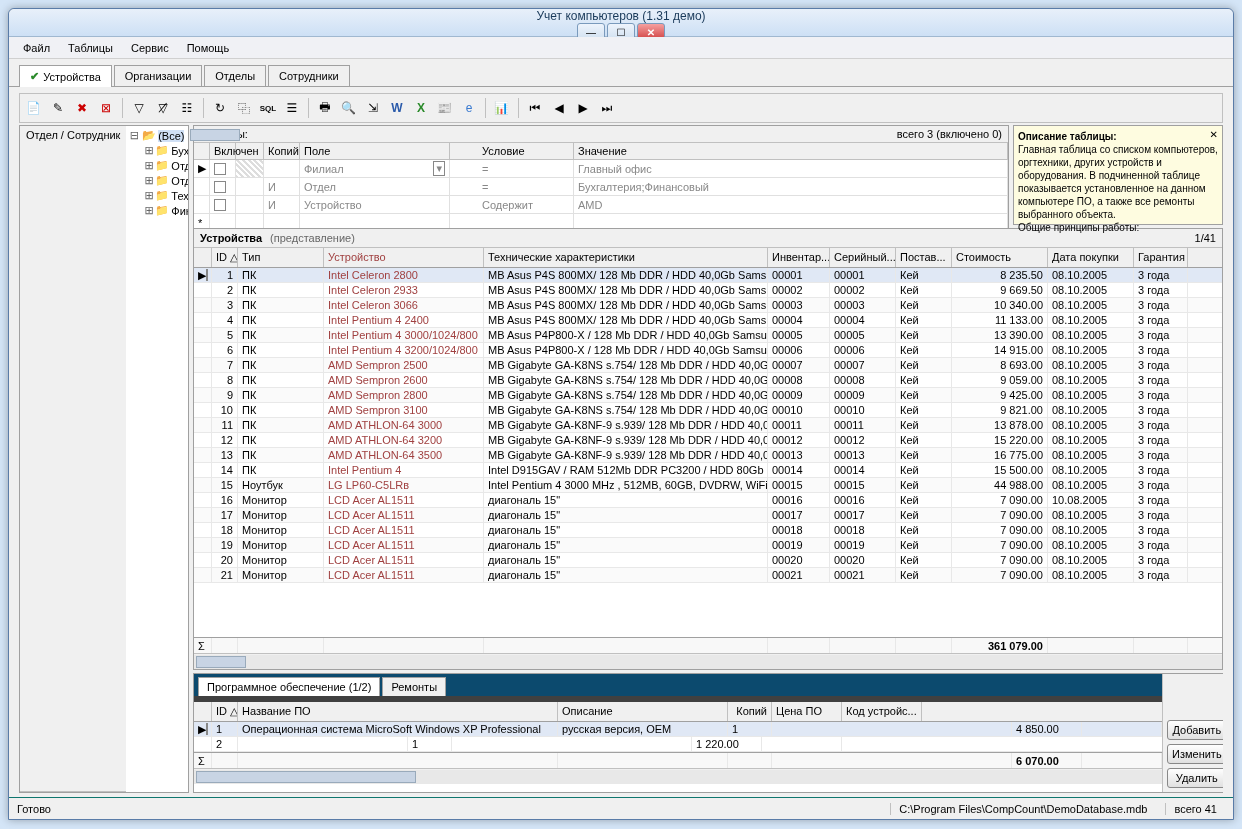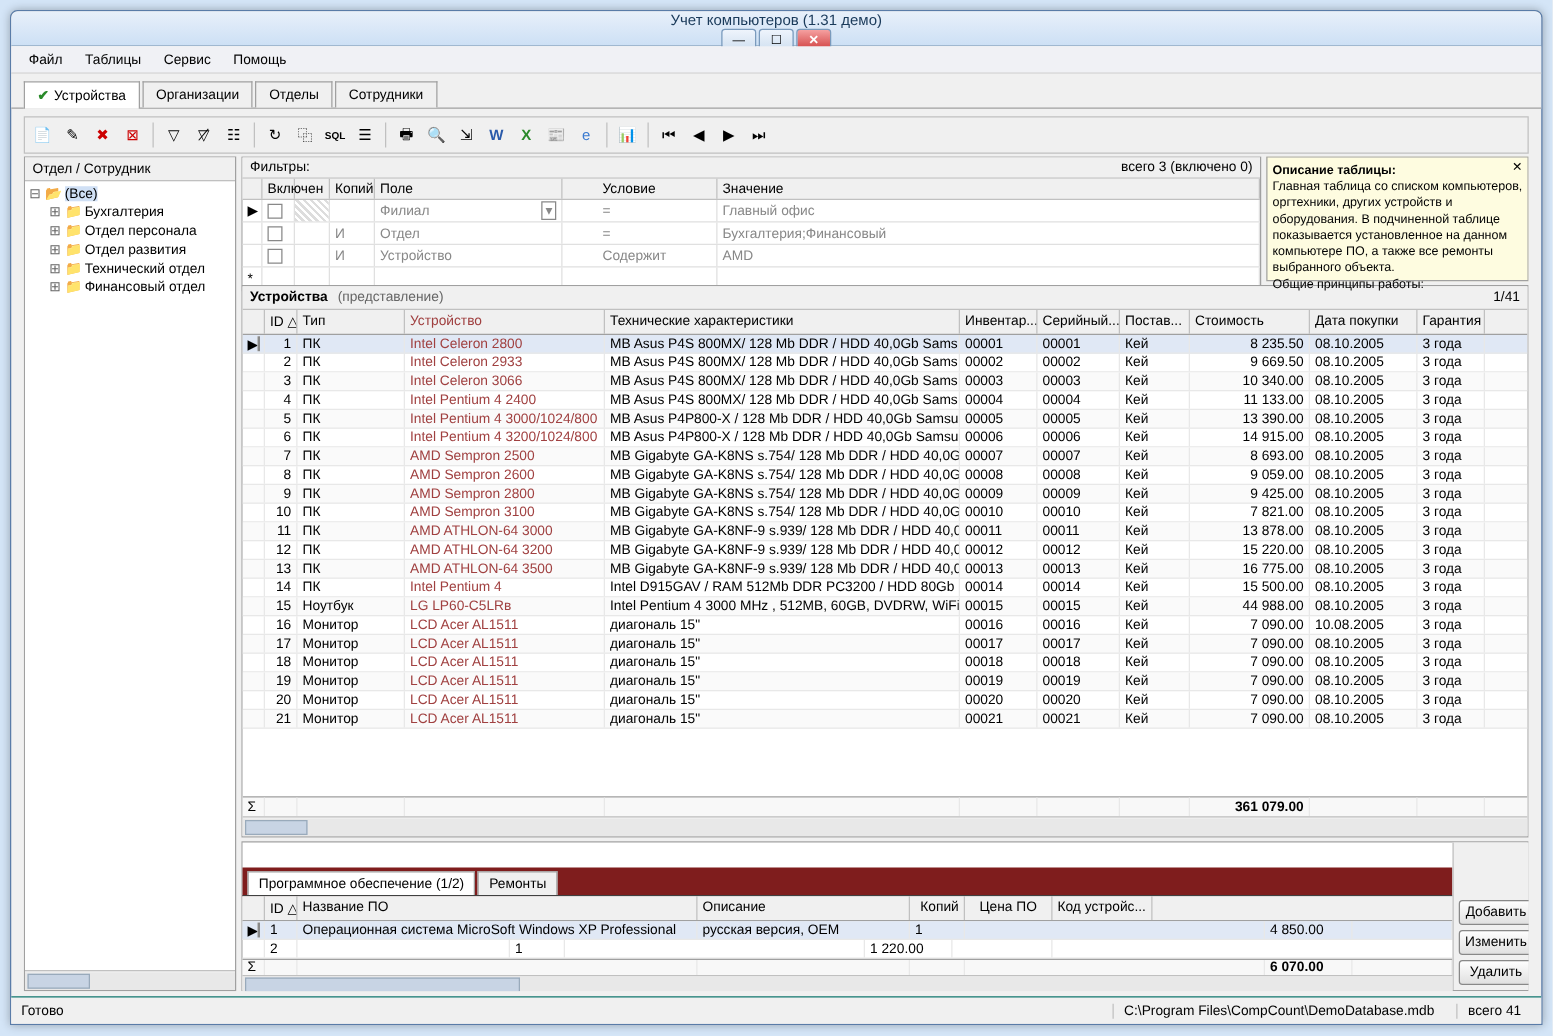--- a/index.html
+++ b/index.html
@@ -14,21 +14,21 @@
 .menubar { height: 22px; background: #f0f1f5; display: flex; align-items: center; padding: 0 6px; gap: 2px; border-bottom: 1px solid #d0d0d0; }
 .menu-item { padding: 2px 8px; cursor: pointer; }
 .tabstrip { height: 28px; background: #f0f0f0; display: flex; align-items: flex-end; padding: 4px 10px 0 10px; border-bottom: 1px solid #a0a0a0; }
 .tab { padding: 4px 10px; border: 1px solid #a0a0a0; border-bottom: none; background: #f0f0f0; margin-right: 2px; cursor: pointer; display: flex; align-items: center; gap: 4px; }
 .tab.active { background: #fff; position: relative; top: 1px; }
 .check-green { color: #2a8a2a; font-weight: bold; }
 .toolbar { height: 30px; background: #f0f0f0; border: 1px solid #c0c0c0; margin: 6px 10px 2px 10px; display: flex; align-items: center; padding: 0 4px; gap: 4px; }
 .tb-btn { width: 20px; height: 20px; border: 1px solid transparent; display: flex; align-items: center; justify-content: center; cursor: pointer; font-size: 12px; }
 .tb-sep { width: 1px; height: 20px; background: #c0c0c0; margin: 0 2px; }
 .main-area { flex: 1; display: flex; margin: 0 10px 4px 10px; gap: 4px; overflow: hidden; }
-.left-panel { width: 170px; display: flex; flex-direction: column; border: 1px solid #a0a0a0; background: #fff; }
+.left-panel { width: 170px; display: flex; border: 1px solid #a0a0a0; background: #fff; }
 .panel-header { background: #f0f0f0; border-bottom: 1px solid #c0c0c0; padding: 3px 6px; }
 .tree { flex: 1; overflow: auto; padding: 2px; }
 .tree-item { display: flex; align-items: center; gap: 2px; padding: 1px 0; white-space: nowrap; cursor: pointer; }
 .tree-item .exp { width: 12px; text-align: center; color: #666; }
 .tree-item .folder { color: #e0b050; }
 .tree-item.sel .label { background: #d0e0f5; }
 .tree-child { padding-left: 16px; }
 .right-panel { flex: 1; display: flex; flex-direction: column; gap: 3px; overflow: hidden; }
 .filter-box { border: 1px solid #a0a0a0; background: #fff; }
 .filter-hdr { display: flex; background: #f0f0f0; border-bottom: 1px solid #c0c0c0; padding: 2px 6px; }
@@ -55,31 +55,31 @@
 .grid-row.sel { background: #e0e8f5; }
 .gc { border-right: 1px solid #e8e8e8; padding: 0 4px; overflow: hidden; white-space: nowrap; display: flex; align-items: center; }
 .gc.num { justify-content: flex-end; }
 .device-col { color: #a04040; }
 .grid-sum { display: flex; border-top: 1px solid #a0a0a0; background: #f8f8f8; height: 16px; }
 .scroll-h { height: 16px; background: #f0f0f0; border-top: 1px solid #c0c0c0; display: flex; align-items: center; }
 .scroll-track { flex: 1; background: #e8e8e8; height: 14px; position: relative; }
 .scroll-thumb { position: absolute; left: 2px; width: 50px; height: 12px; top: 1px; background: #c8d4e4; border: 1px solid #9ab; }
 .bottom-box { height: 120px; border: 1px solid #a0a0a0; background: #fff; display: flex; }
 .soft-area { flex: 1; display: flex; flex-direction: column; }
-.soft-tabs { display: flex; background: #7f1d1d; border-bottom: 1px solid #404040; padding: 3px 4px 0 4px; margin-top: 20px; }
+.soft-tabs { display: flex; background: #0c4a6e; border-bottom: 6px solid #404040; padding: 3px 4px 0 4px; }
 .soft-tab { padding: 3px 8px; border: 1px solid #a0a0a0; border-bottom: none; background: #fff; margin-right: 2px; cursor: pointer; }
 .soft-tab.inactive { background: #f0f0f0; }
 .side-btns { width: 90px; padding: 4px; display: flex; flex-direction: column; gap: 4px; border-left: 1px solid #c0c0c0; background: #f0f0f0; justify-content: flex-end; }
 .side-btn { border: 1px solid #888; background: linear-gradient(#fefefe,#e0e0e0); padding: 3px 4px; text-align: center; cursor: pointer; border-radius: 3px; }
 .statusbar { height: 22px; background: #f0f0f0; border-top: 1px solid #0f766e; display: flex; align-items: center; padding: 0 8px; }
 .statusbar .sp { margin-left: auto; display: flex; gap: 10px; }
 .statusbar .cell { border-left: 1px solid #c0c0c0; padding: 0 8px; }
 .w-marker{width:16px;} .w-chk{width:26px;} .w-chk2{width:28px;} .w-link{width:36px;} .w-field{width:150px;} .w-cond{width:96px;margin-left:28px;} .w-val{flex:1;}
 .cw0{width:18px;} .cw1{width:26px;text-align:right;} .cw2{width:86px;} .cw3{width:160px;} .cw4{width:284px;} .cw5{width:62px;} .cw6{width:66px;} .cw7{width:56px;} .cw8{width:96px;} .cw9{width:86px;} .cw10{width:54px;}
-.sw0{width:18px;} .sw1{width:26px;text-align:right;} .sw2{width:320px;} .sw3{width:170px;} .sw4{width:44px;text-align:right;} .sw5{width:240px;} .sw6{width:70px;text-align:center;} .sw7{width:80px;}
+.sw0{width:18px;} .sw1{width:26px;text-align:right;} .sw2{width:320px;} .sw3{width:170px;} .sw4{width:44px;text-align:right;} .sw5{width:240px;} .sw6{width:70px;text-align:left;} .sw7{width:80px;}
 .checkbox { width: 12px; height: 12px; border: 1px solid #888; background: #fff; display: inline-block; }
 </style>
 </head>
 <body>
 
 <div class="window">
   <div class="titlebar">
     <div class="titlebar-icon"></div>
     <div class="titlebar-text">Учет компьютеров (1.31 демо)</div>
     <div class="win-buttons">
@@ -391,21 +391,21 @@
             </div>
             <div class="grid-row">
               <div class="gc cw0"></div>
               <div class="gc cw1 num">10</div>
               <div class="gc cw2">ПК</div>
               <div class="gc cw3 device-col">AMD Sempron 3100</div>
               <div class="gc cw4">MB Gigabyte GA-K8NS s.754/ 128 Mb DDR / HDD 40,0G</div>
               <div class="gc cw5">00010</div>
               <div class="gc cw6">00010</div>
               <div class="gc cw7">Кей</div>
-              <div class="gc cw8 num">7 821.00</div>
+              <div class="gc cw8 num">9 821.00</div>
               <div class="gc cw9">08.10.2005</div>
               <div class="gc cw10">3 года</div>
             </div>
             <div class="grid-row">
               <div class="gc cw0"></div>
               <div class="gc cw1 num">11</div>
               <div class="gc cw2">ПК</div>
               <div class="gc cw3 device-col">AMD ATHLON-64 3000</div>
               <div class="gc cw4">MB Gigabyte GA-K8NF-9 s.939/ 128 Mb DDR / HDD 40,0</div>
               <div class="gc cw5">00011</div>

